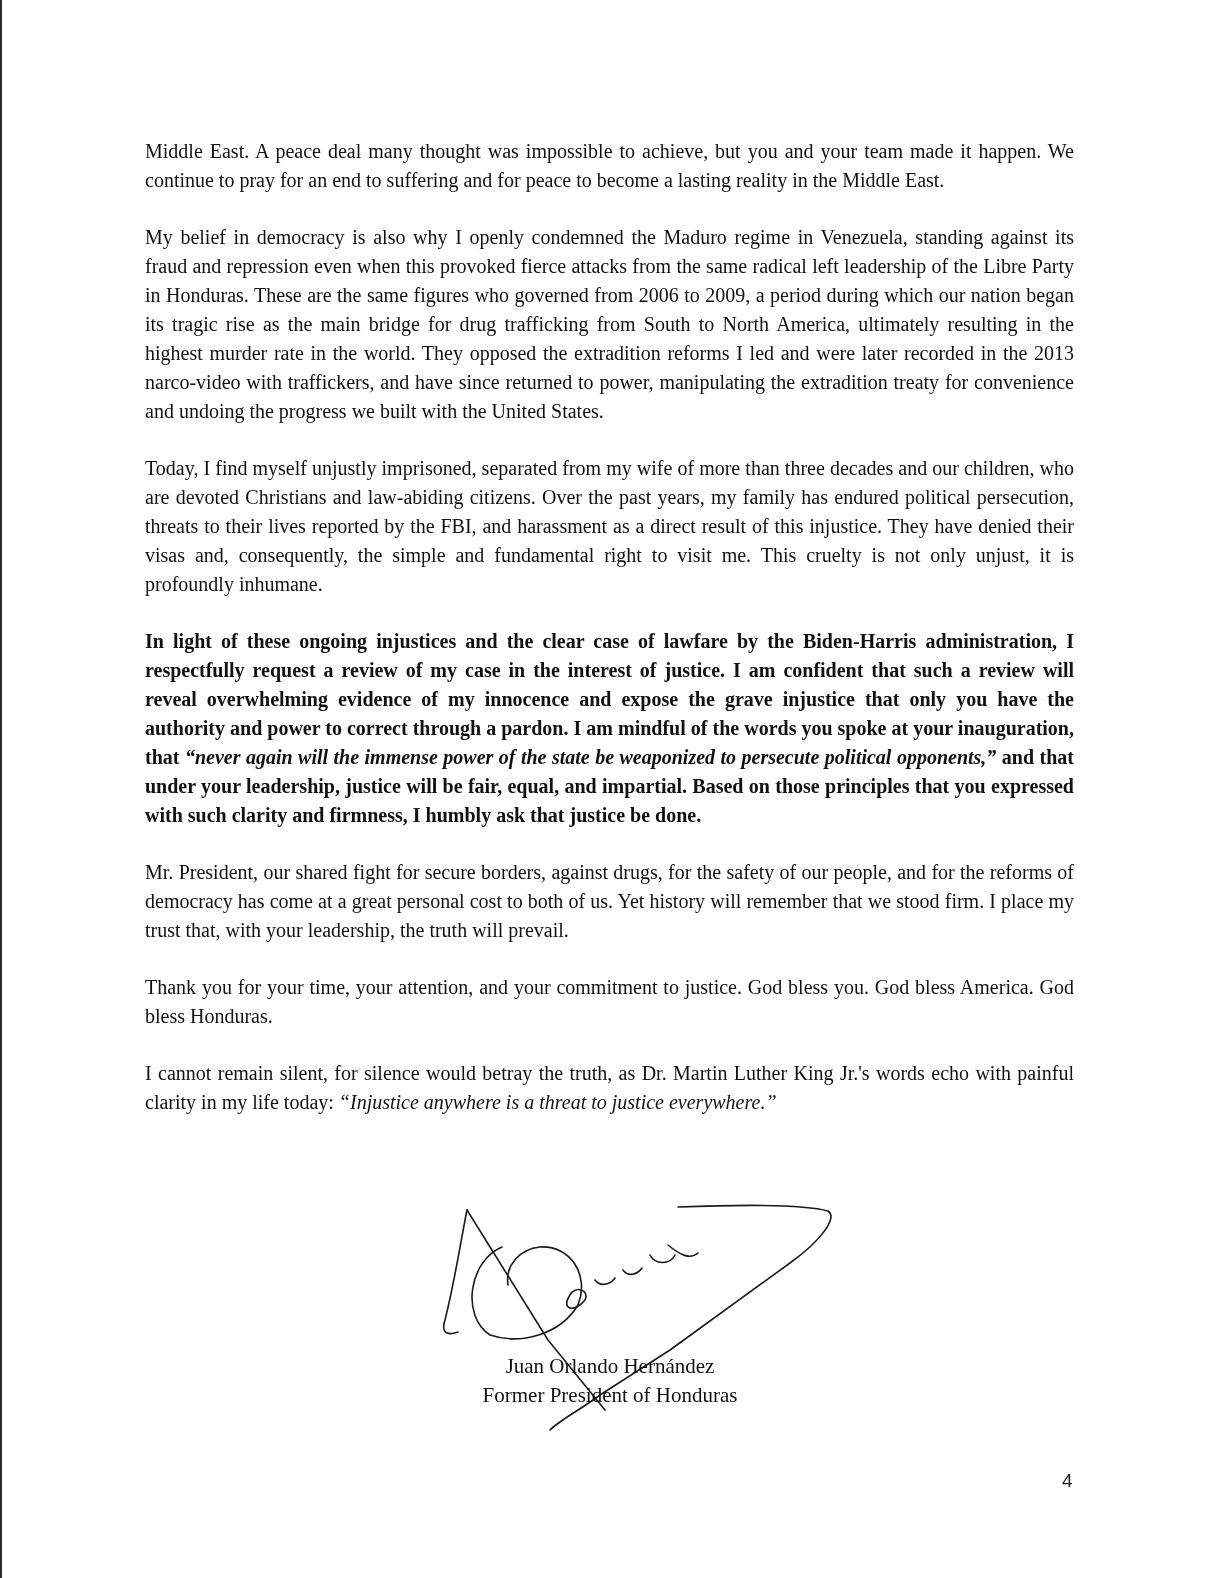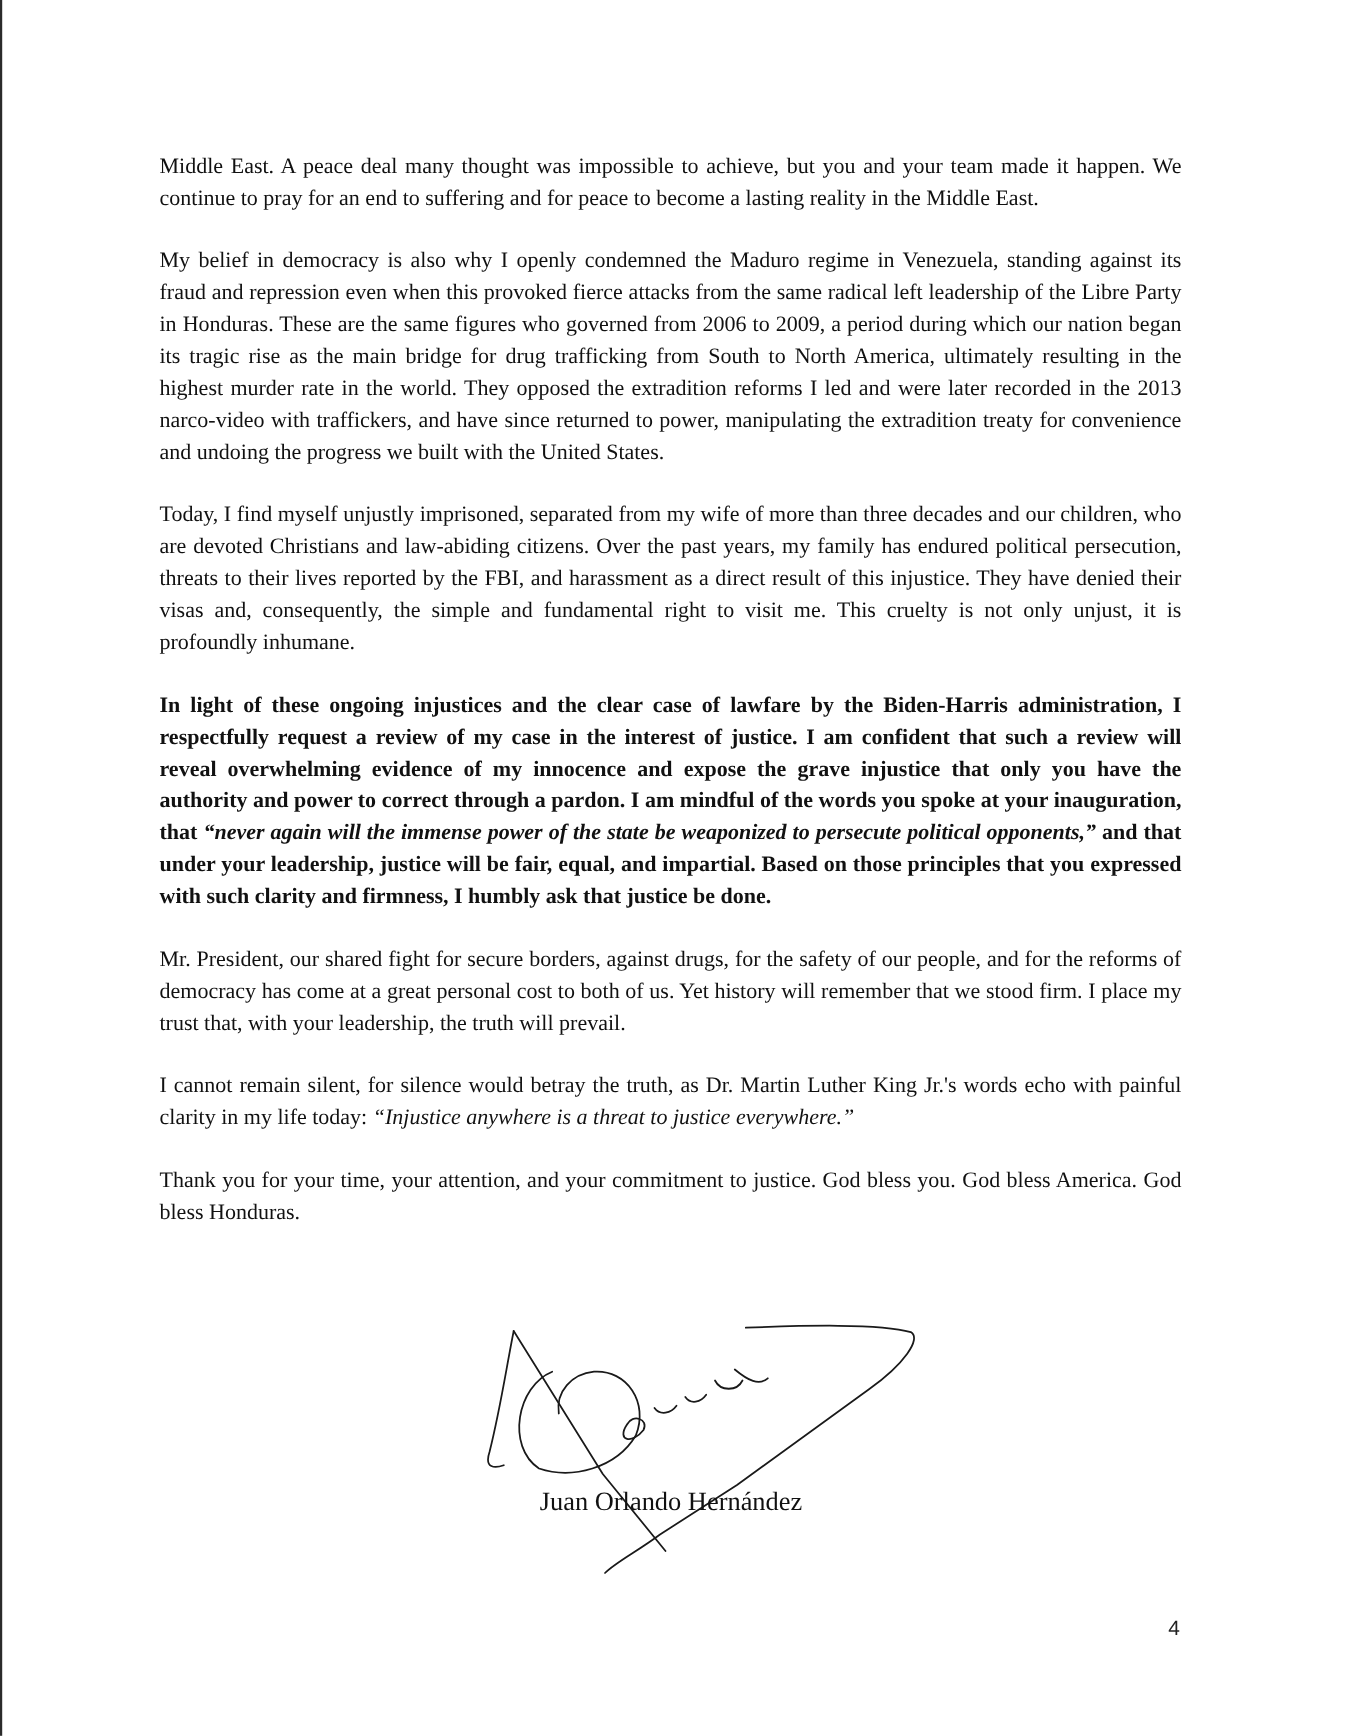--- a/index.html
+++ b/index.html
@@ -8,53 +8,54 @@
   .page {
     position: absolute; left: 145px; top: 137px; width: 929px;
     font-family: Liberation Serif, serif; font-size: 20px; line-height: 29px;
     color: #111; text-align: justify;
   }
   .para { margin: 0 0 28px 0; }
   .bold { font-weight: bold; }
   .closing { margin: 0 0 28px 0; }
   .sig-block {
     position: absolute; left: 440px; top: 1352px; width: 340px;
-    font-family: "Liberation Serif", serif; font-size: 24px; line-height: 29px;
+    font-family: "Liberation Serif", serif; font-size: 21px; line-height: 29px;
     color: #111; text-align: center;
   }
   .signature { position: absolute; left: 430px; top: 1185px; width: 420px; height: 250px; }
   .page-num {
     position: absolute; left: 1062px; top: 1470px;
     font-family: "Liberation Sans", sans-serif; font-size: 19px; color: #222;
   }
 </style>
 </head>
 <body>
 
 <div class="left-border"></div>
 
 <div class="page">
   <p class="para">Middle East. A peace deal many thought was impossible to achieve, but you and your team made it happen. We continue to pray for an end to suffering and for peace to become a lasting reality in the Middle East.</p>
   <p class="para">My belief in democracy is also why I openly condemned the Maduro regime in Venezuela, standing against its fraud and repression even when this provoked fierce attacks from the same radical left leadership of the Libre Party in Honduras. These are the same figures who governed from 2006 to 2009, a period during which our nation began its tragic rise as the main bridge for drug trafficking from South to North America, ultimately resulting in the highest murder rate in the world. They opposed the extradition reforms I led and were later recorded in the 2013 narco-video with traffickers, and have since returned to power, manipulating the extradition treaty for convenience and undoing the progress we built with the United States.</p>
   <p class="para">Today, I find myself unjustly imprisoned, separated from my wife of more than three decades and our children, who are devoted Christians and law-abiding citizens. Over the past years, my family has endured political persecution, threats to their lives reported by the FBI, and harassment as a direct result of this injustice. They have denied their visas and, consequently, the simple and fundamental right to visit me. This cruelty is not only unjust, it is profoundly inhumane.</p>
   <p class="para bold"><span>In light of these ongoing injustices and the clear case of lawfare by the Biden-Harris administration, I respectfully request a review of my case in the interest of justice. I am confident that such a review will reveal overwhelming evidence of my innocence and expose the grave injustice that only you have the authority and power to correct through a pardon. I am mindful of the words you spoke at your inauguration, that </span><em>“never again will the immense power of the state be weaponized to persecute political opponents,”</em><span> and that under your leadership, justice will be fair, equal, and impartial. Based on those principles that you expressed with such clarity and firmness, I humbly ask that justice be done.</span></p>
   <p class="para">Mr. President, our shared fight for secure borders, against drugs, for the safety of our people, and for the reforms of democracy has come at a great personal cost to both of us. Yet history will remember that we stood firm. I place my trust that, with your leadership, the truth will prevail.</p>
+  <p class="para">Thank you for your time, your attention, and your commitment to justice. God bless you. God bless America. God bless Honduras.</p>
   <p class="para"><span>I cannot remain silent, for silence would betray the truth, as Dr. Martin Luther King Jr.'s words echo with painful clarity in my life today: </span><em>“Injustice anywhere is a threat to justice everywhere.”</em></p>
-  <p class="para">Thank you for your time, your attention, and your commitment to justice. God bless you. God bless America. God bless Honduras.</p>
 </div>
 
 <svg class="signature" viewBox="0 0 420 250" fill="none" stroke="#1a1a1a" stroke-width="1.6" stroke-linecap="round" stroke-linejoin="round">
   <path d="M37 25 C30 60, 25 95, 15 135 C10 150, 20 150, 28 147"></path>
   <path d="M37 25 L118 155 L175 225"></path>
   <path d="M72 62 C40 75, 30 130, 60 150 C90 160, 130 150, 148 120 C160 90, 140 60, 110 62 C90 64, 75 80, 78 100"></path>
   <path d="M140 110 C130 125, 145 128, 155 115 C160 105, 145 100, 140 110"></path>
   <path d="M165 95 C170 102, 180 100, 185 93"></path>
   <path d="M193 85 C198 92, 207 90, 212 83"></path>
   <path d="M220 70 C225 80, 240 80, 245 70"></path>
   <path d="M238 60 C250 70, 260 75, 268 68"></path>
   <path d="M248 22 C300 20, 370 18, 398 26 C408 32, 392 55, 360 78 L240 165 L170 210 C150 225, 130 235, 120 245"></path>
 </svg>
 
 <div class="sig-block">
   <div>Juan Orlando Hernández</div>
+  <div>Former President of Honduras</div>
 </div>
 
 <div class="page-num">4</div>
 
 </body></html>

